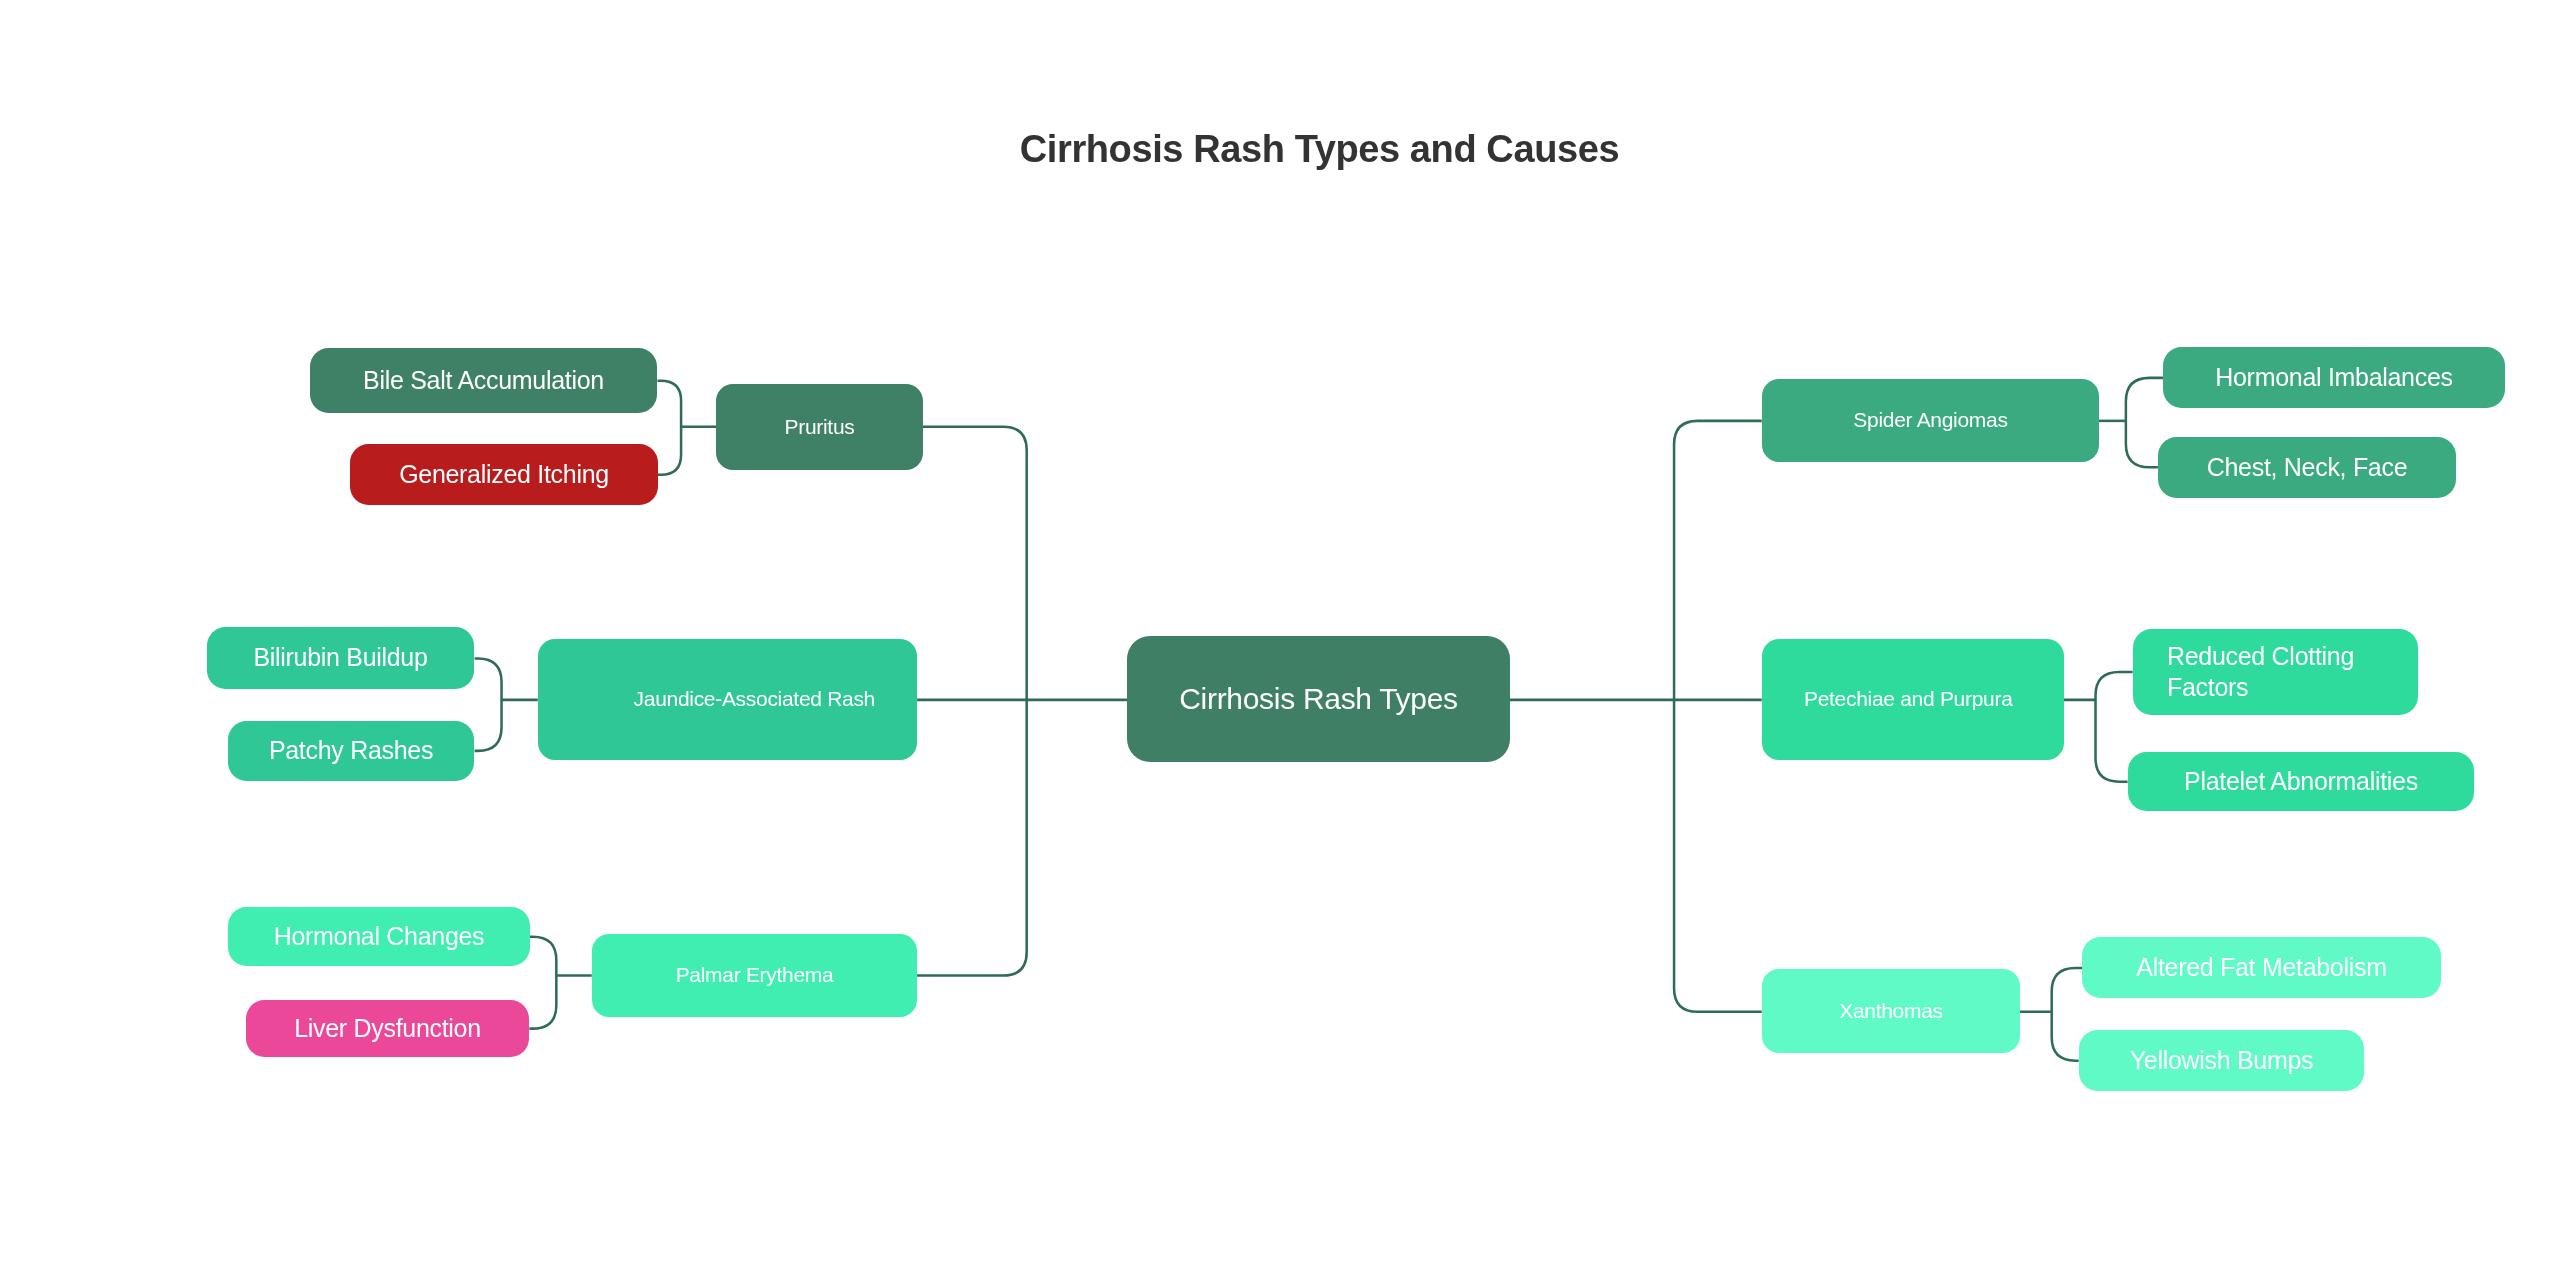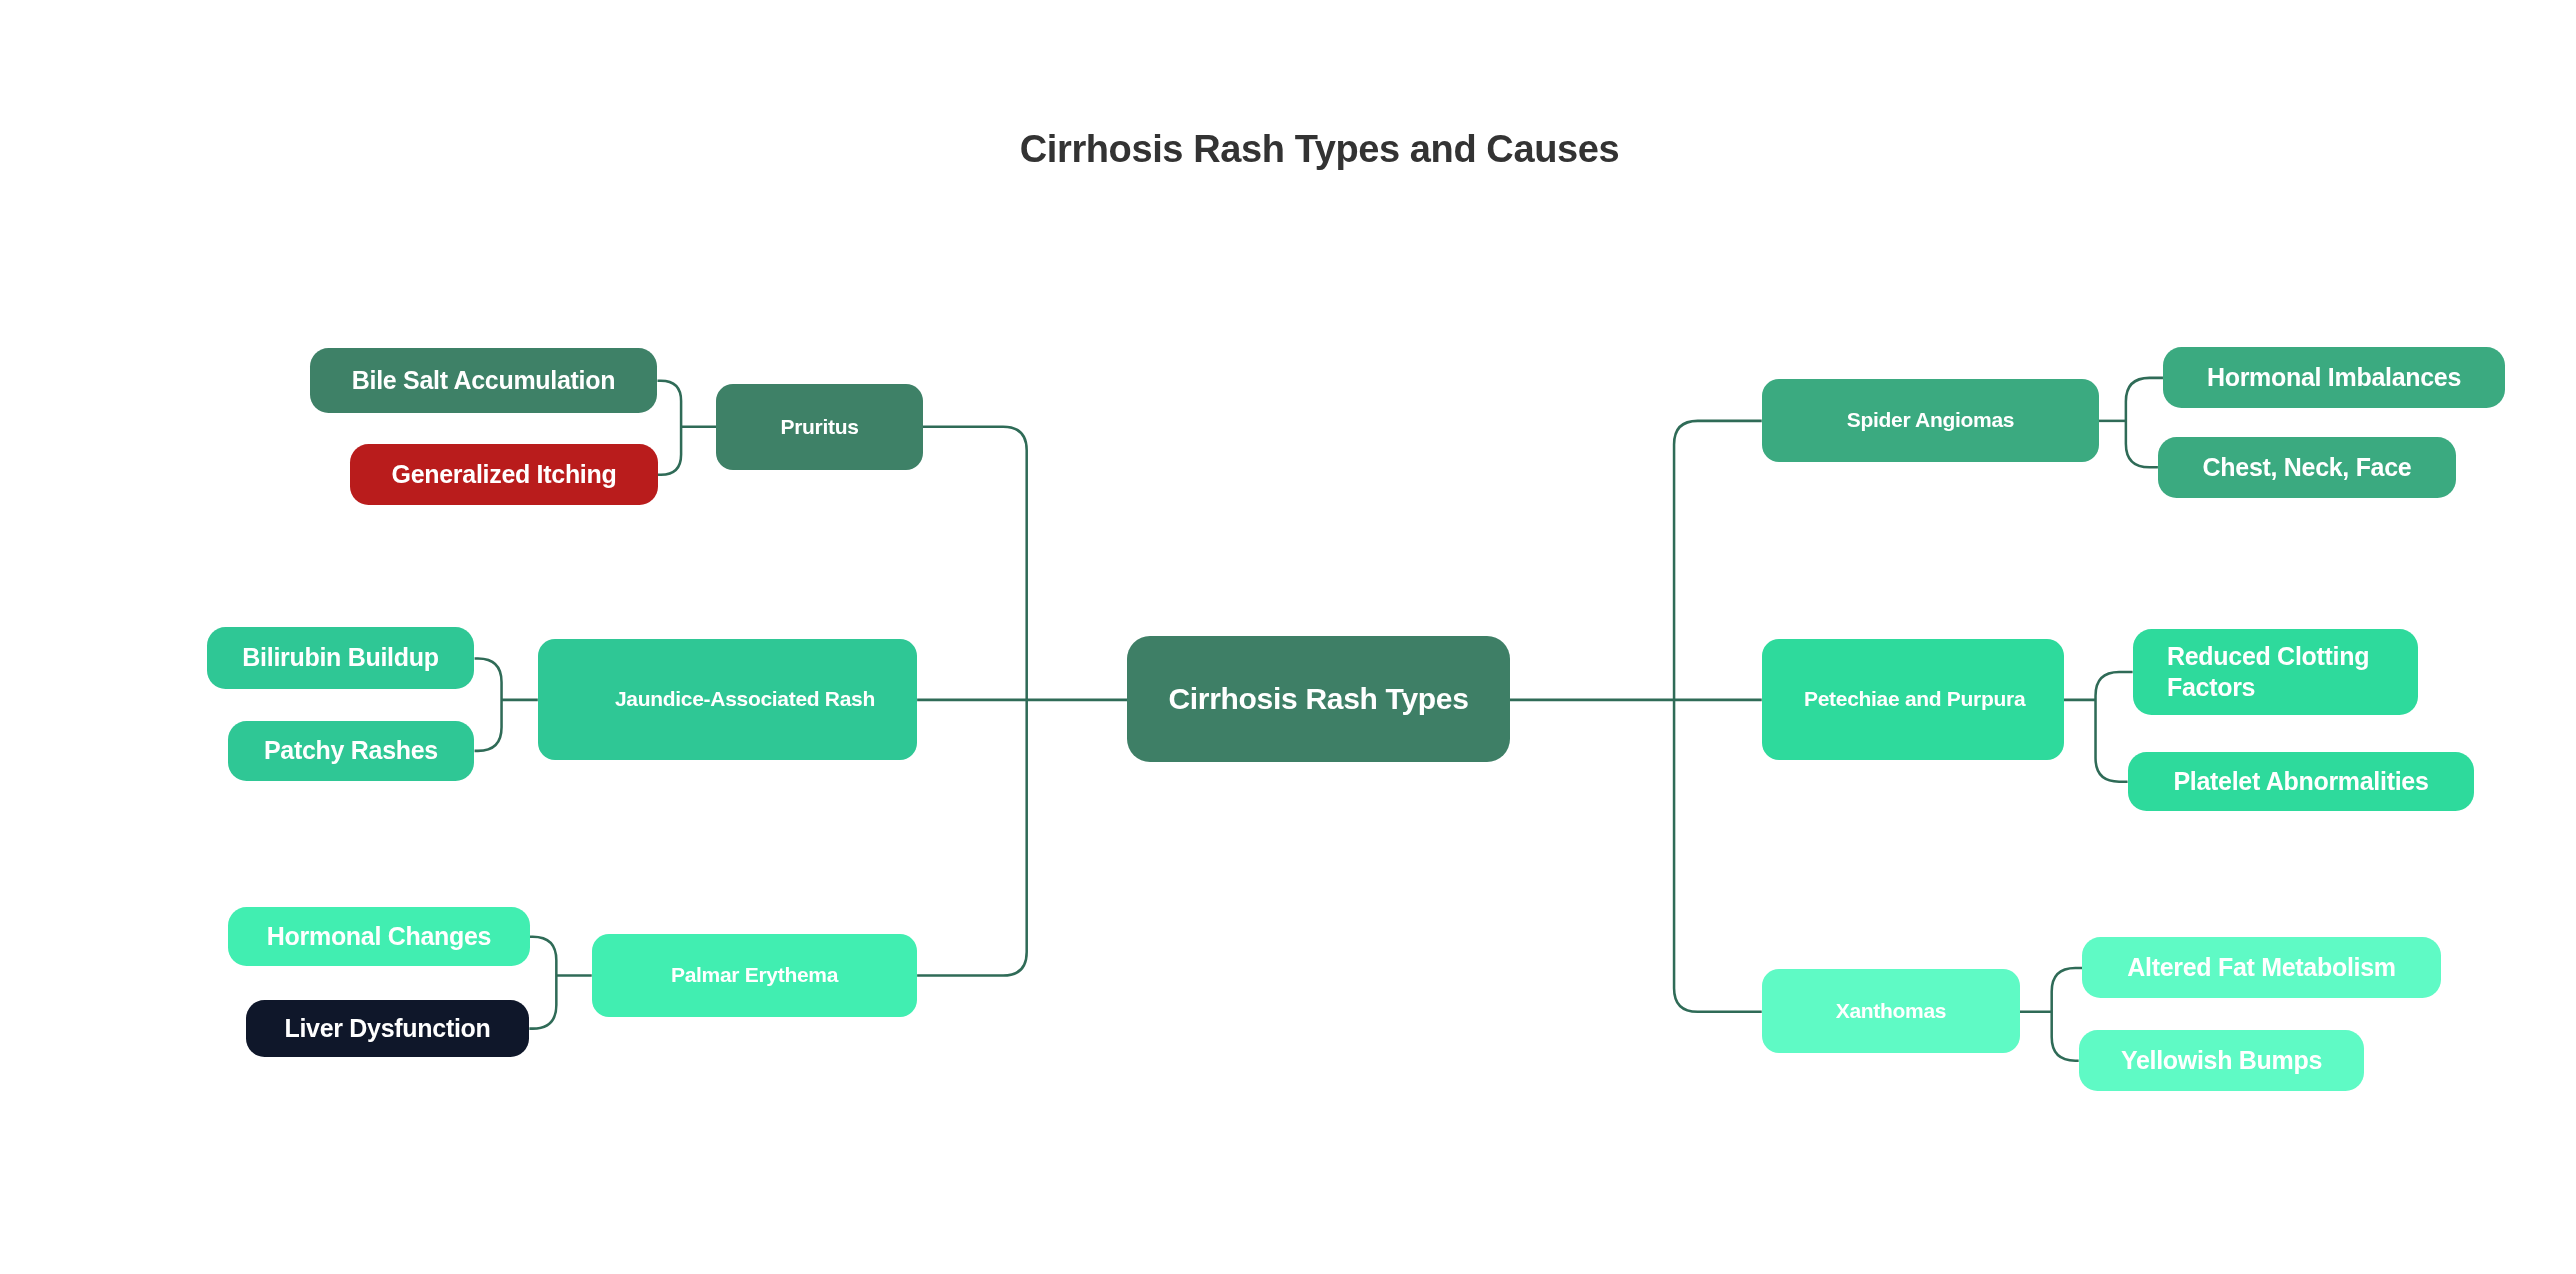--- a/index.html
+++ b/index.html
@@ -15,21 +15,21 @@
   #edges path { stroke:var(--edge-color); stroke-width:3; fill:none; }
   .title {
     position:absolute; left:645px; top:128px; width:1349px;
     text-align:center;
     font-size:38px; font-weight:700; letter-spacing:-0.4px;
     color:var(--title-color);
   }
   .node {
     position:absolute;
     display:flex; align-items:center; justify-content:center;
-    color:#ffffff; font-weight:700; letter-spacing:-0.3px;
+    color:#ffffff; font-weight:400; letter-spacing:-0.3px;
     border-radius:20px;
     box-sizing:border-box;
     line-height:1.25;
   }
   .child  { font-size:25px; white-space:nowrap; border-radius:18.5px; padding:0 17px; }
   .branch { font-size:21px; white-space:nowrap; border-radius:17px; padding:0 17px; }
   .center-node { font-size:30px; white-space:nowrap; border-radius:23px; padding:0 11.8px; }
   .wrap { white-space:normal; }
   .align-right { justify-content:flex-end; text-align:right; padding-left:25px; padding-right:42px; }
   .align-left  { justify-content:flex-start; text-align:left; padding-left:42px; padding-right:22px; }
@@ -100,21 +100,21 @@
 
   <div class="node child n-bile" style="background-color: rgb(62, 129, 103);">Bile Salt Accumulation</div>
   <div class="node child n-generalized" style="background-color: #b91c1c;">Generalized Itching</div>
   <div class="node branch n-pruritus" style="background-color: rgb(62, 129, 103);">Pruritus</div>
 
   <div class="node child n-bilirubin" style="background-color: rgb(47, 199, 149);">Bilirubin Buildup</div>
   <div class="node child n-patchy" style="background-color: rgb(47, 199, 149);">Patchy Rashes</div>
   <div class="node branch wrap align-right n-jaundice" style="background-color: rgb(47, 199, 149);">Jaundice-Associated Rash</div>
 
   <div class="node child n-hormchanges" style="background-color: rgb(65, 238, 177);">Hormonal Changes</div>
-  <div class="node child n-liverdys" style="background-color: #0f172a; text-align: right;">Liver Dysfunction</div>
+  <div class="node child n-liverdys" style="background-color: #ec4899; text-align: right;">Liver Dysfunction</div>
   <div class="node branch n-palmar" style="background-color: rgb(65, 238, 177);">Palmar Erythema</div>
 
   <div class="node branch n-spider" style="background-color: rgb(59, 170, 128);">Spider Angiomas</div>
   <div class="node child n-hormimb" style="background-color: rgb(59, 170, 128);">Hormonal Imbalances</div>
   <div class="node child n-chest" style="background-color: rgb(59, 170, 128);">Chest, Neck, Face</div>
 
   <div class="node branch wrap align-left n-petechiae" style="background-color: rgb(46, 218, 156);">Petechiae and Purpura</div>
   <div class="node child wrap align-left-sm n-reduced" style="background-color: rgb(46, 218, 156);">Reduced Clotting Factors</div>
   <div class="node child n-platelet" style="background-color: rgb(46, 218, 156);">Platelet Abnormalities</div>
 

